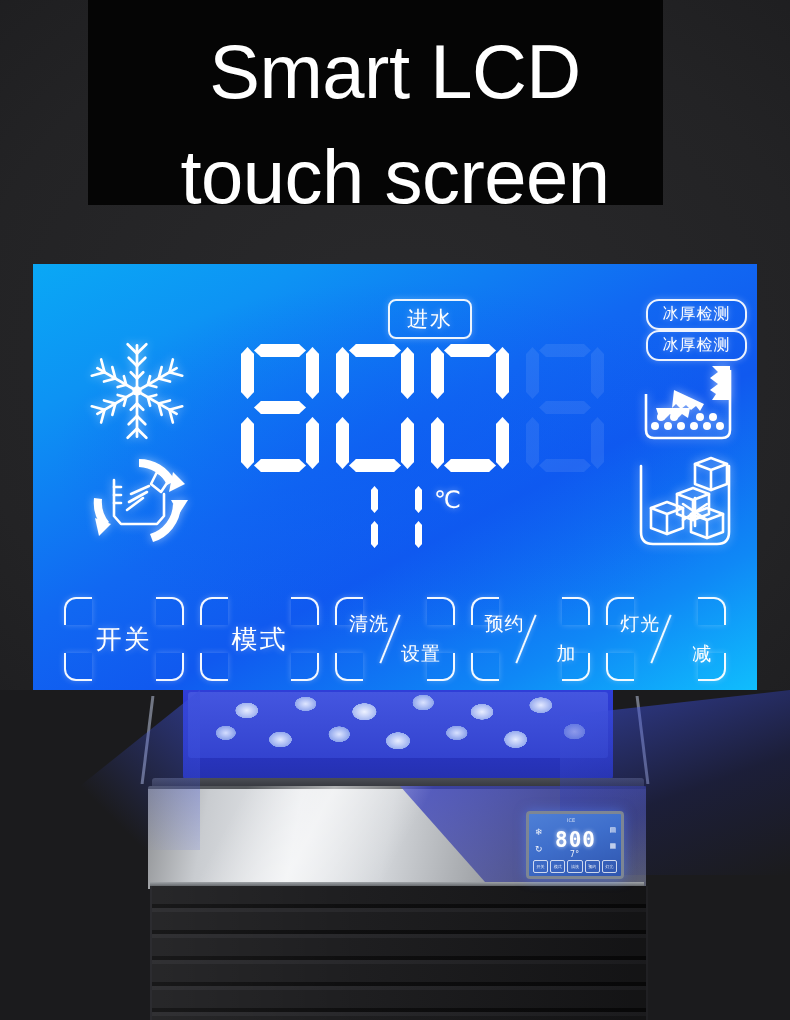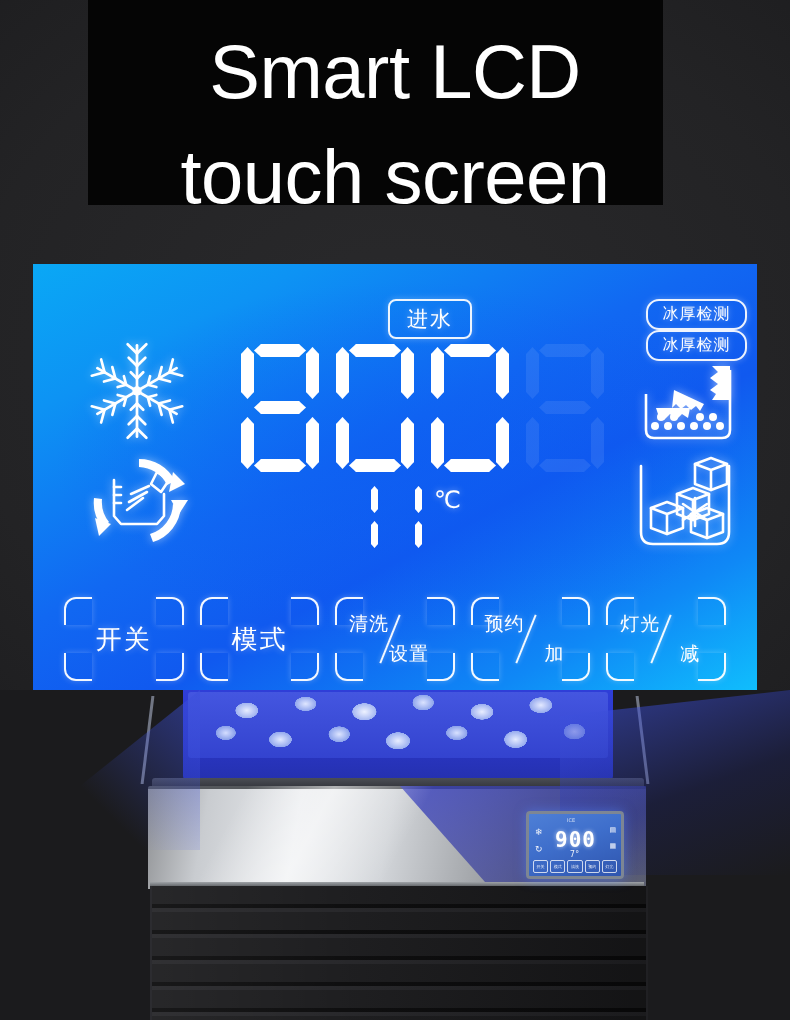--- a/index.html
+++ b/index.html
@@ -217,21 +217,21 @@
     position: relative;
     width: 92px;
     height: 56px;
     font-family: "DejaVu Sans", sans-serif;
     text-shadow: 0 0 7px rgba(255,255,255,0.4);
   }
   .btn-dual .top {
     position: absolute; left: 0; top: 0; font-size: 19px; letter-spacing: 1px;
   }
   .btn-dual .bot {
-    position: absolute; right: 12px; bottom: 0; font-size: 19px; letter-spacing: 1px;
+    position: absolute; right: 0; bottom: 0; font-size: 19px; letter-spacing: 1px;
   }
   .btn-dual .slash {
     position: absolute;
     left: 40px; top: 2px;
     width: 2px; height: 52px;
     background: rgba(255,255,255,0.95);
     transform: rotate(22deg);
     transform-origin: 50% 50%;
     box-shadow: 0 0 5px rgba(255,255,255,0.4);
   }
@@ -652,21 +652,21 @@
     <div class="grille-topcap"></div>
     <div class="grille"></div>
   </div>
 
   <div class="mini-lcd">
     <span class="m-title">ICE</span>
     <span class="m-ic m-ic1">❄</span>
     <span class="m-ic m-ic2">↻</span>
     <span class="m-ic m-ic3">▤</span>
     <span class="m-ic m-ic4">▦</span>
-    <span class="m-digits">900</span>
+    <span class="m-digits">800</span>
     <span class="m-temp">7°</span>
     <span class="m-btns">
       <span>开关</span>
       <span>模式</span>
       <span>清洗</span>
       <span>预约</span>
       <span>灯光</span>
     </span>
   </div>
 

